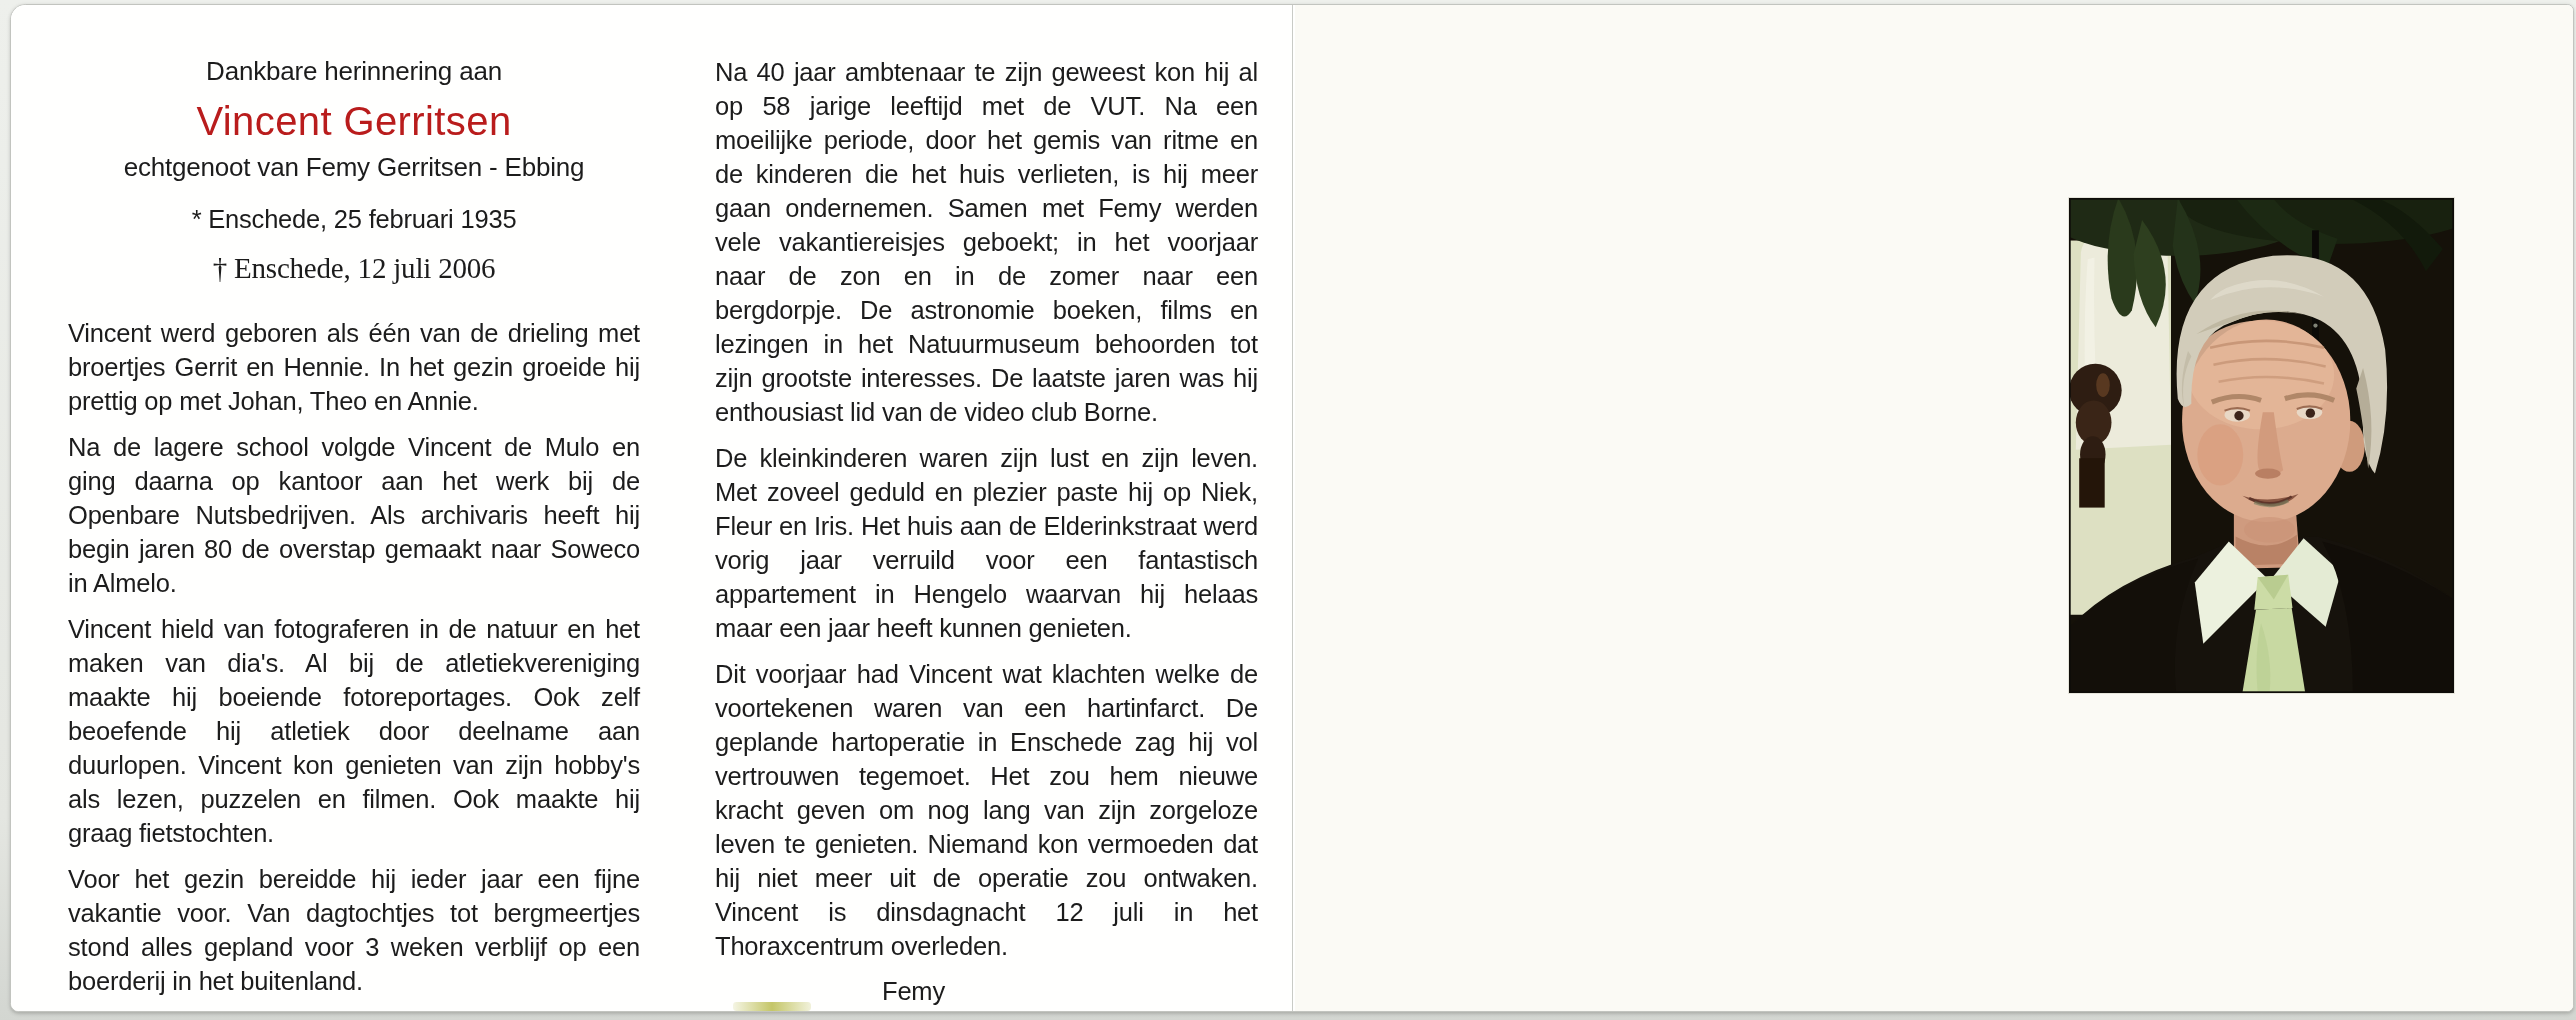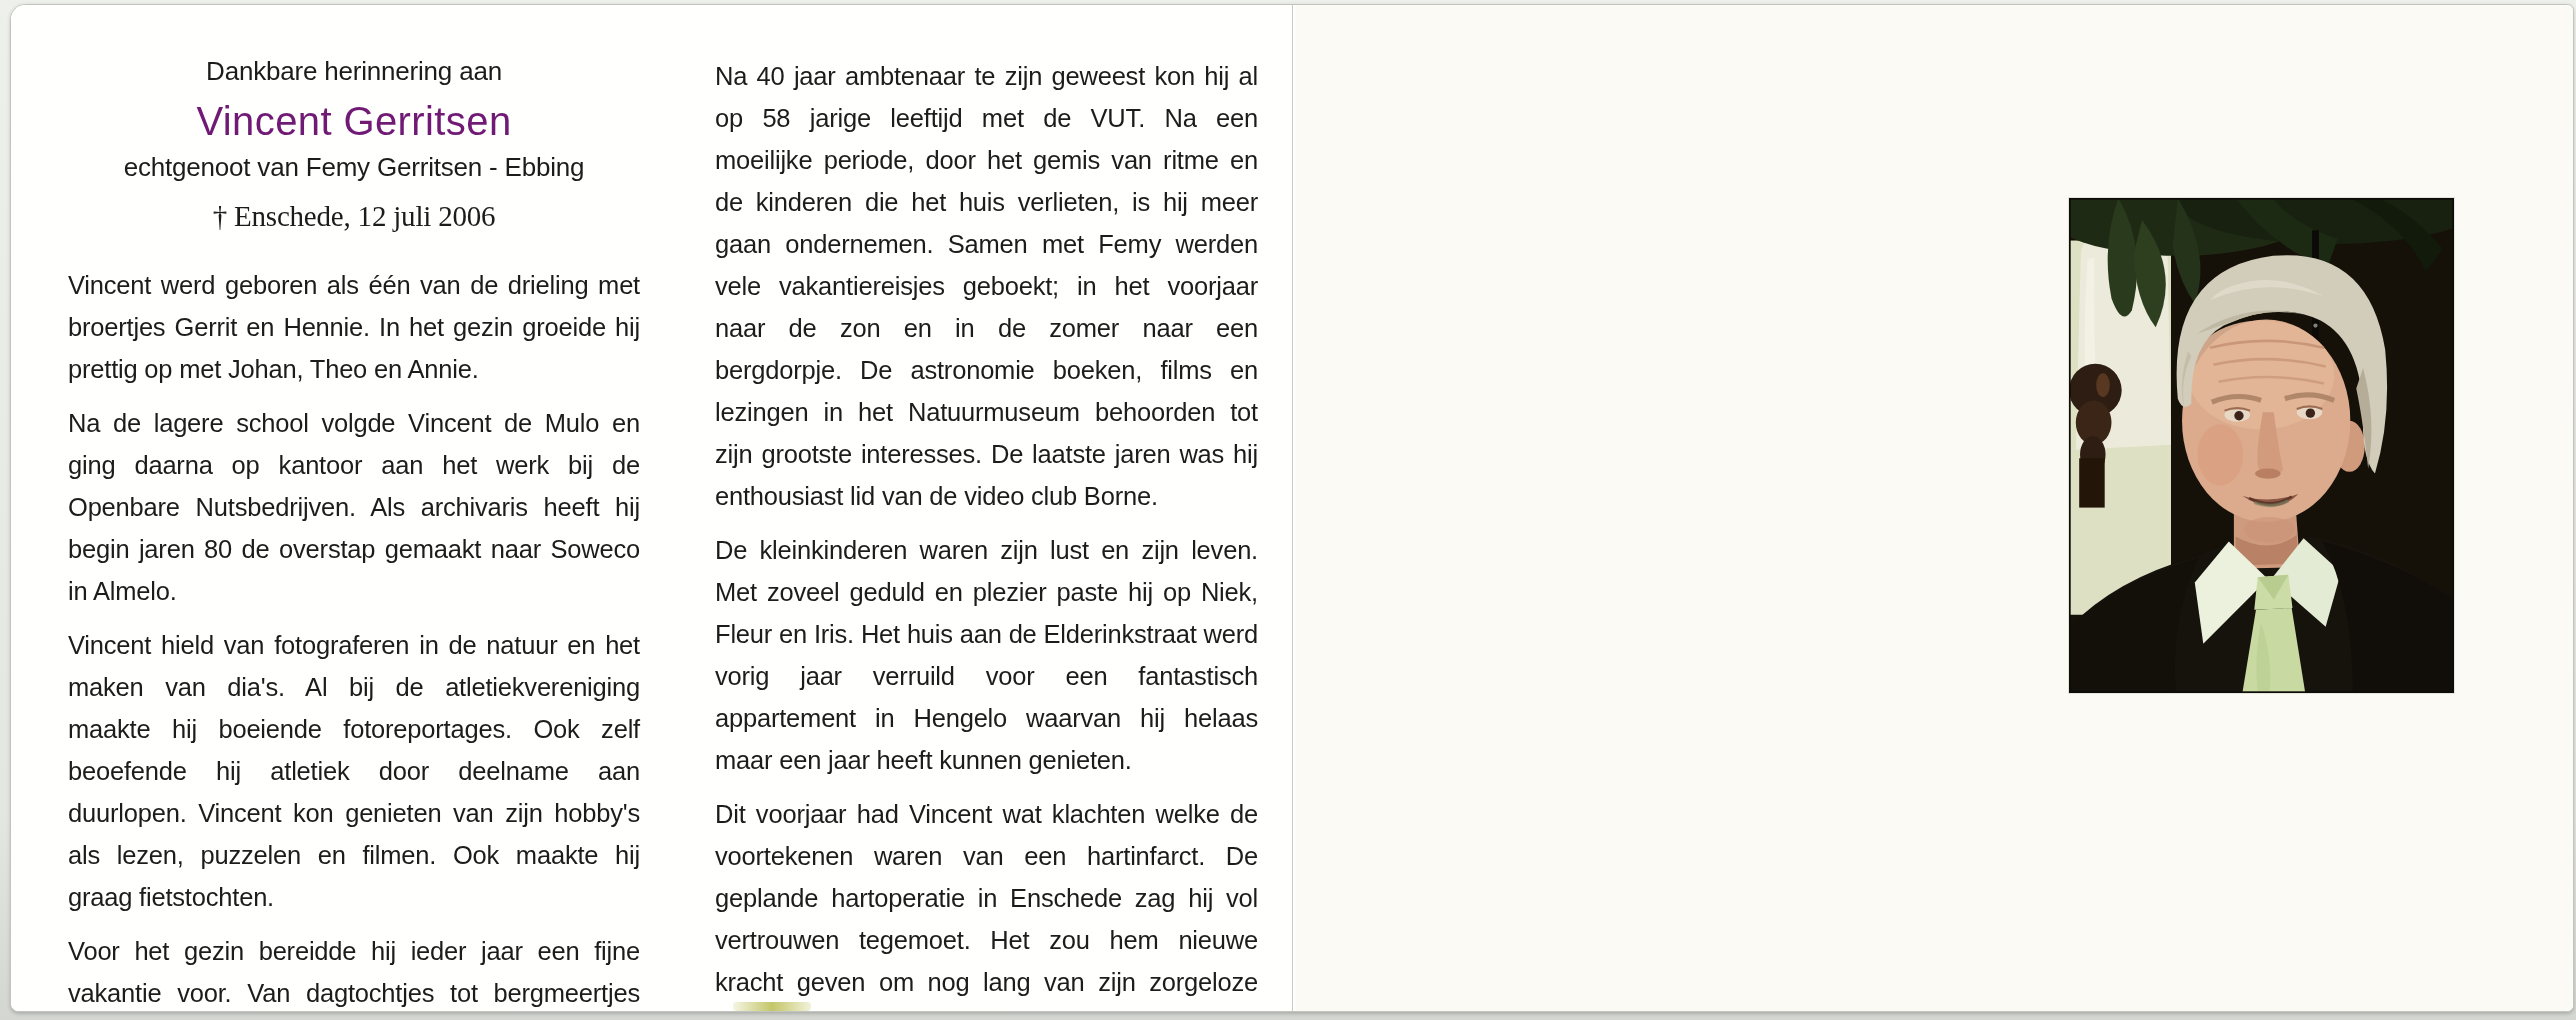--- a/index.html
+++ b/index.html
@@ -49,28 +49,28 @@
     position: absolute;
     color: #1c1c1c;
     font-size: 25.5px;
     line-height: 31.5px;
     letter-spacing: -0.2px;
   }
   .col-1 { left: 57px;  top: 34px; width: 572px; }
   .col-2 { left: 704px; top: 15.3px; width: 543px; }
   .hdr { text-align: center; }
   .hdr-intro  { margin: 17px 0 0 0; font-size: 26px; }
-  .hdr-name   { margin: 18.7px 0 0 0; font-size: 40px; font-weight: 400; letter-spacing: 0.4px; color: #701a75; }
+  .hdr-name   { margin: 18.7px 0 0 0; font-size: 40px; font-weight: 400; letter-spacing: 0.4px; color: #b91c1c; }
   .hdr-spouse { margin: 14px 0 0 0; font-size: 26px; }
   .hdr-birth  { margin: 20.4px 0 0 0; font-size: 25.5px; }
   .hdr-death  { margin: 18px 0 0 0; font-size: 29px; font-family: Liberation Serif, serif; }
   p.body {
     margin: 12px 0 0 0;
     text-align: justify;
-    line-height: 42px;
+    line-height: 34px;
   }
   p.body.first-after-header { margin-top: 31px; }
   .col-2 p.body:first-child { margin-top: 34px; }
   .signature {
     margin: 12px 0 0 0;
     padding-left: 167px;
     line-height: 32px;
     text-align: left;
   }
   .signature .sig-line { margin: 0; }
@@ -100,20 +100,21 @@
 <div class="scan">
   <div class="card">
 
     <div class="panel-text">
 
       <div class="col col-1">
         <div class="hdr">
           <p class="hdr-intro">Dankbare herinnering aan</p>
           <p class="hdr-name">Vincent Gerritsen</p>
           <p class="hdr-spouse">echtgenoot van Femy Gerritsen - Ebbing</p>
+          <p class="hdr-birth">* Enschede, 25 februari 1935</p>
           <p class="hdr-death">† Enschede, 12 juli 2006</p>
         </div>
         <p class="body first-after-header">Vincent werd geboren als één van de drieling met broertjes Gerrit en Hennie. In het gezin groeide hij prettig op met Johan, Theo en Annie.</p>
         <p class="body">Na de lagere school volgde Vincent de Mulo en ging daarna op kantoor aan het werk bij de Openbare Nutsbedrijven. Als archivaris heeft hij begin jaren 80 de overstap gemaakt naar Soweco in Almelo.</p>
         <p class="body">Vincent hield van fotograferen in de natuur en het maken van dia's. Al bij de atletiekvereniging maakte hij boeiende fotoreportages. Ook zelf beoefende hij atletiek door deelname aan duurlopen. Vincent kon genieten van zijn hobby's als lezen, puzzelen en filmen. Ook maakte hij graag fietstochten.</p>
         <p class="body">Voor het gezin bereidde hij ieder jaar een fijne vakantie voor. Van dagtochtjes tot bergmeertjes stond alles gepland voor 3 weken verblijf op een boerderij in het buitenland.</p>
       </div>
 
       <div class="col col-2">
         <p class="body">Na 40 jaar ambtenaar te zijn geweest kon hij al op 58 jarige leeftijd met de VUT. Na een moeilijke periode, door het gemis van ritme en de kinderen die het huis verlieten, is hij meer gaan ondernemen. Samen met Femy werden vele vakantiereisjes geboekt; in het voorjaar naar de zon en in de zomer naar een bergdorpje. De astronomie boeken, films en lezingen in het Natuurmuseum behoorden tot zijn grootste interesses. De laatste jaren was hij enthousiast lid van de video club Borne.</p>

